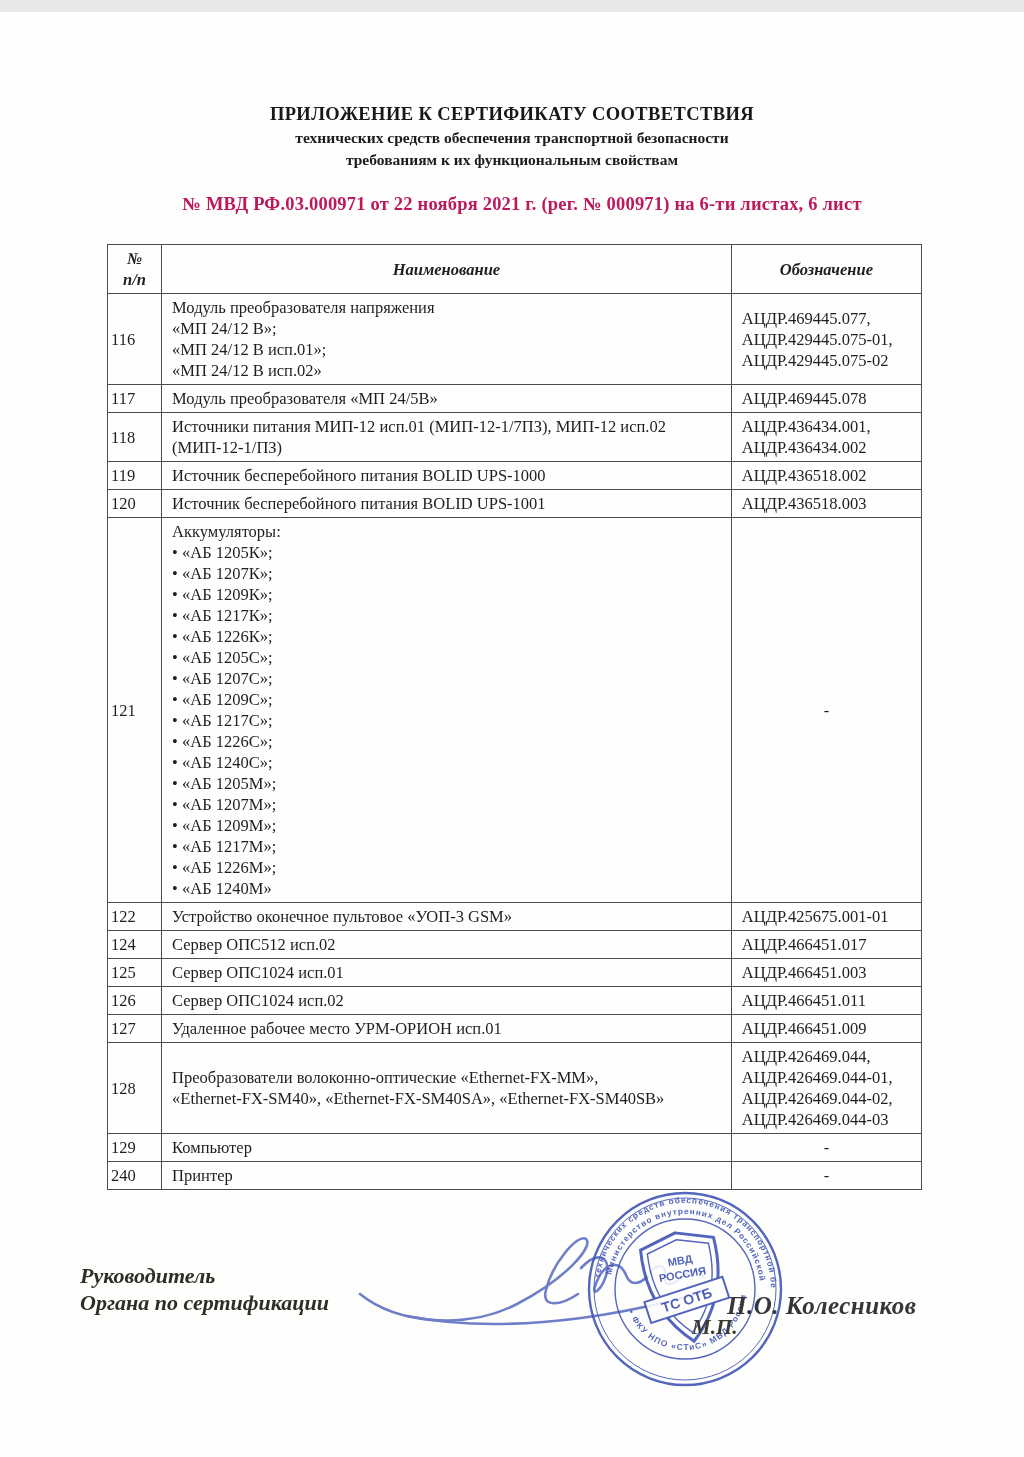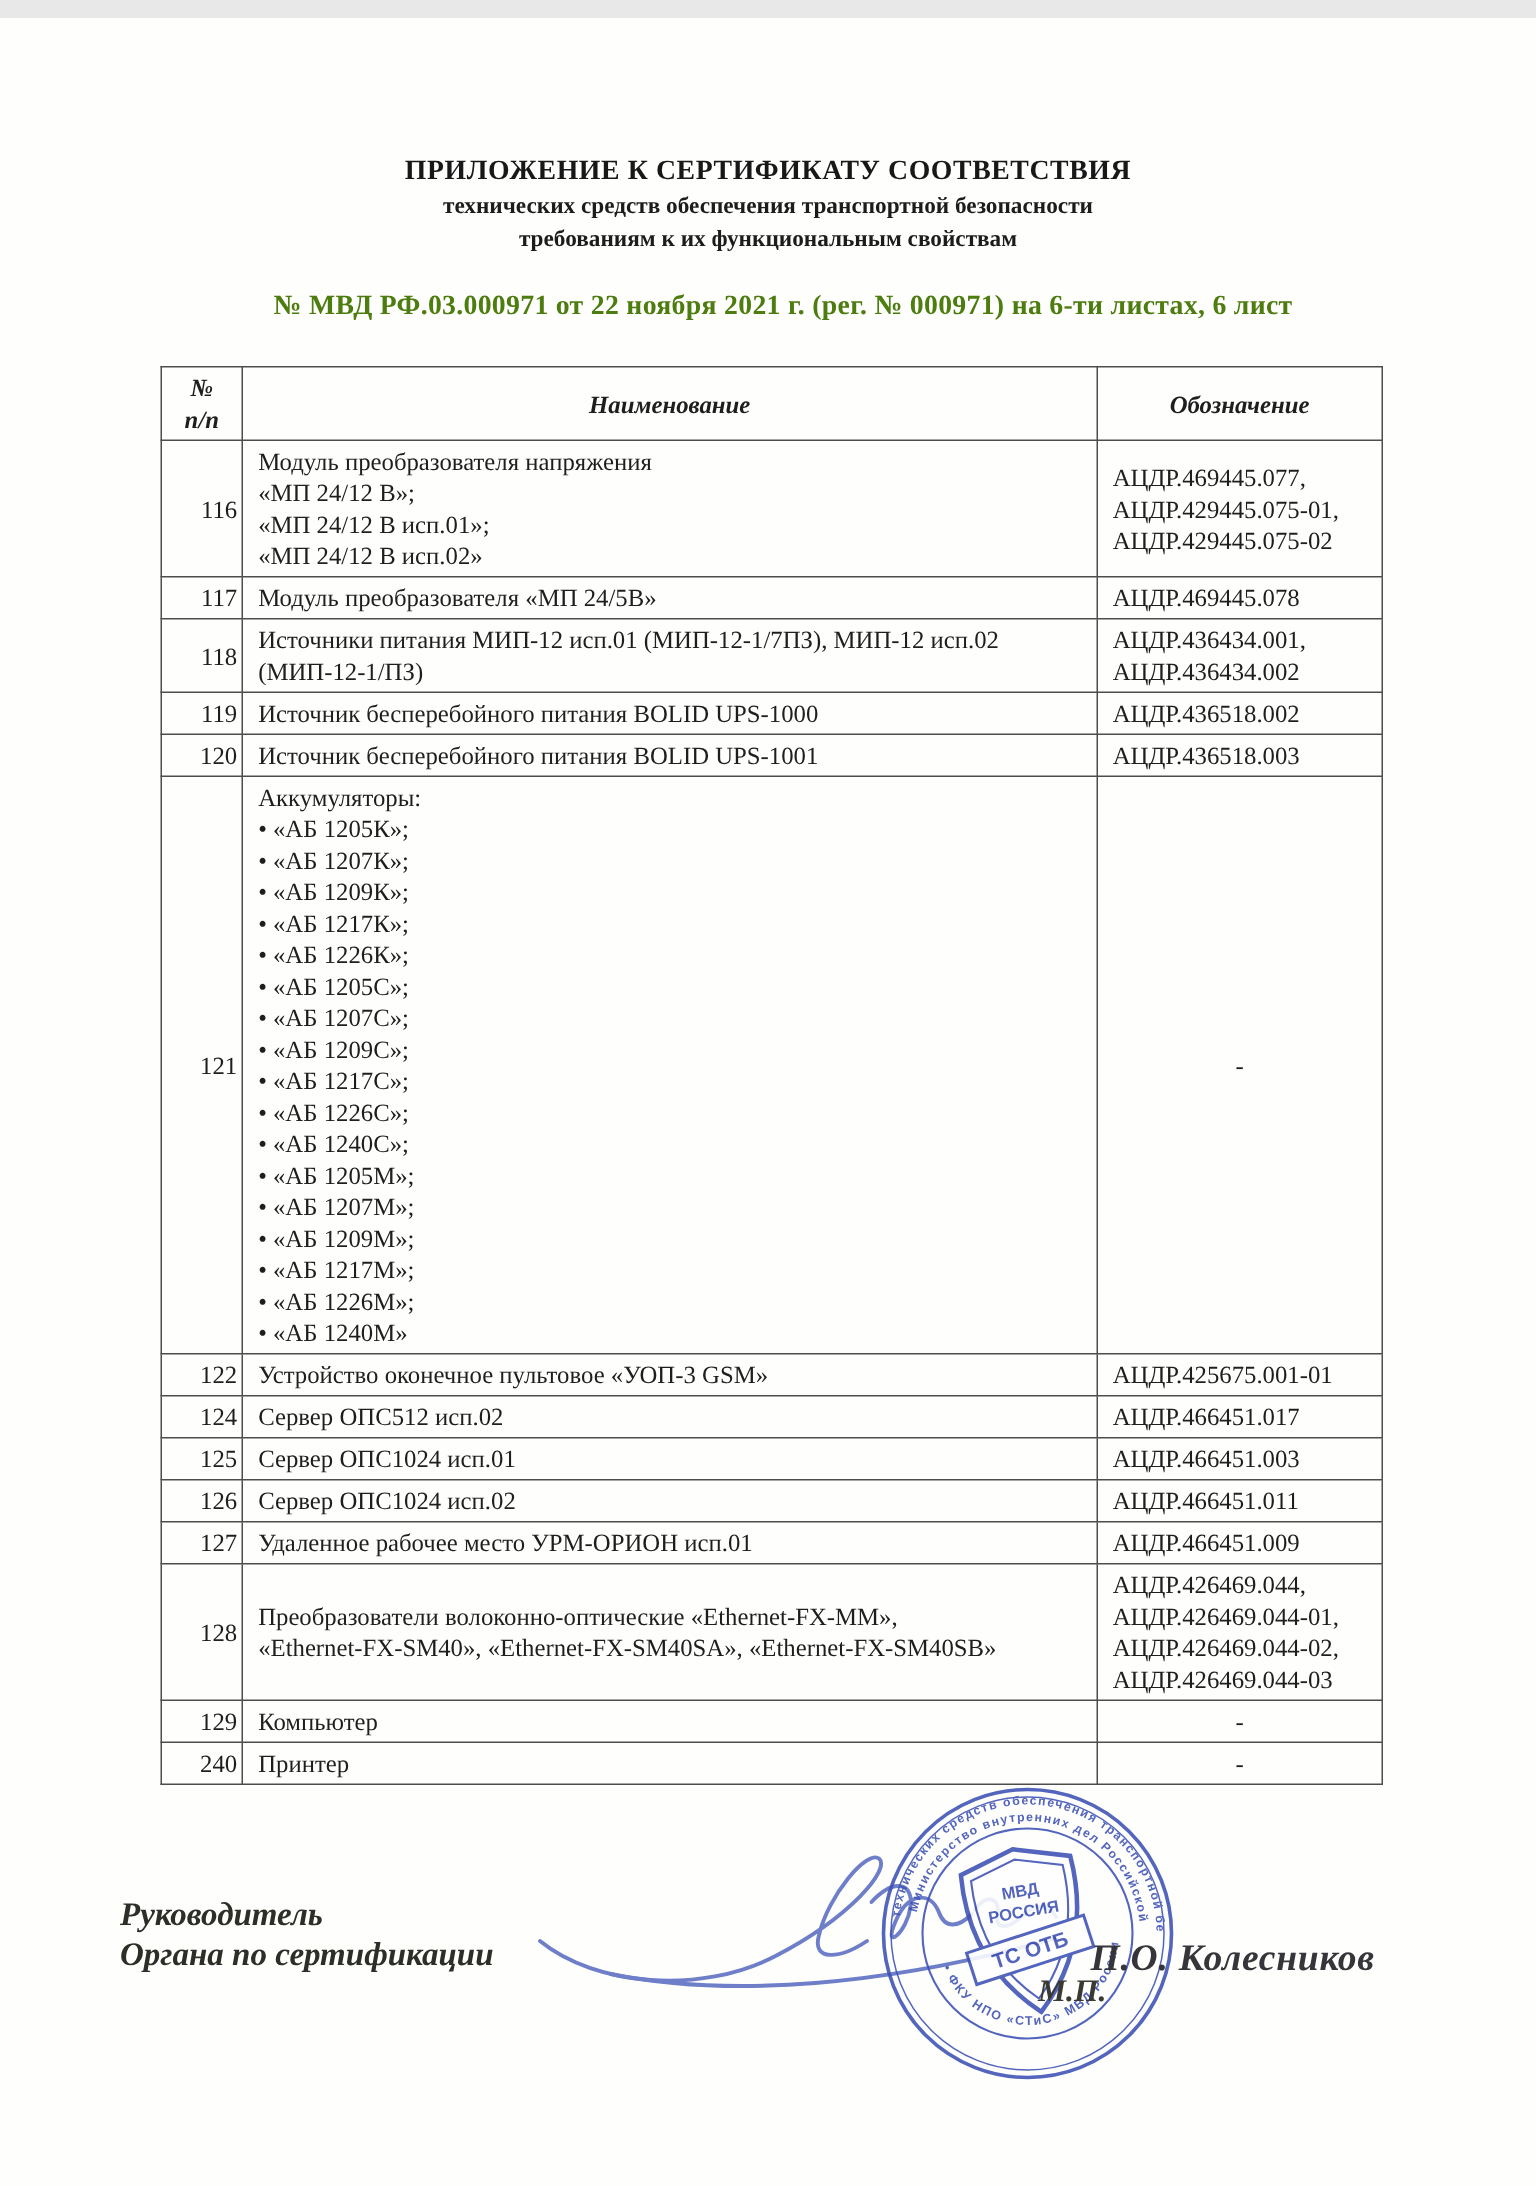--- a/index.html
+++ b/index.html
@@ -8,40 +8,40 @@
     width:1024px;height:1457px;
     margin:12px auto;
     background:#fefefd;
     font-family:"Liberation Serif", serif;
     color:#1e1e1e;
     overflow:hidden;
   }
   .header{position:absolute;top:92px;left:0;right:0;text-align:center;}
   .title{font-size:18.5px;font-weight:bold;letter-spacing:.4px;color:#181818;}
   .sub{font-size:15.5px;font-weight:bold;margin-top:4px;color:#1c1c1c;}
-  .docnum{font-size:18.5px;font-weight:bold;margin-top:25px;letter-spacing:.2px;color:#4d7c0f;padding-left:20px;}
+  .docnum{font-size:18.5px;font-weight:bold;margin-top:25px;letter-spacing:.2px;color:#be185d;padding-left:20px;}
 
   table.cert{
     position:absolute;top:232px;left:107px;
     width:815px;border-collapse:collapse;
     font-size:16.5px;line-height:21px;
   }
   table.cert th, table.cert td{
     border:1px solid #4d4d4d;
     white-space:pre-line;
     vertical-align:middle;
   }
   table.cert th{
     font-style:italic;font-weight:bold;
     text-align:center;padding:3px 4px;height:40px;font-size:16.5px;
   }
   th.w-num{width:46px;}
   th.w-name{width:578px;}
   th.w-code{width:183px;}
-  td.col-num{text-align:right;padding:2px 3px;}
+  td.col-num{text-align:left;padding:2px 3px;}
   td.col-name{padding:3px 10px;}
   td.col-code{padding:3px 4px 3px 10px;}
   td.col-code.dash{text-align:center;padding-left:4px;}
 
   .role{
     position:absolute;left:80px;top:1250px;
     font-size:22px;font-weight:bold;font-style:italic;
     line-height:27px;color:#2e2e28;
   }
   .signature{position:absolute;left:352px;top:1220px;width:375px;height:120px;}

